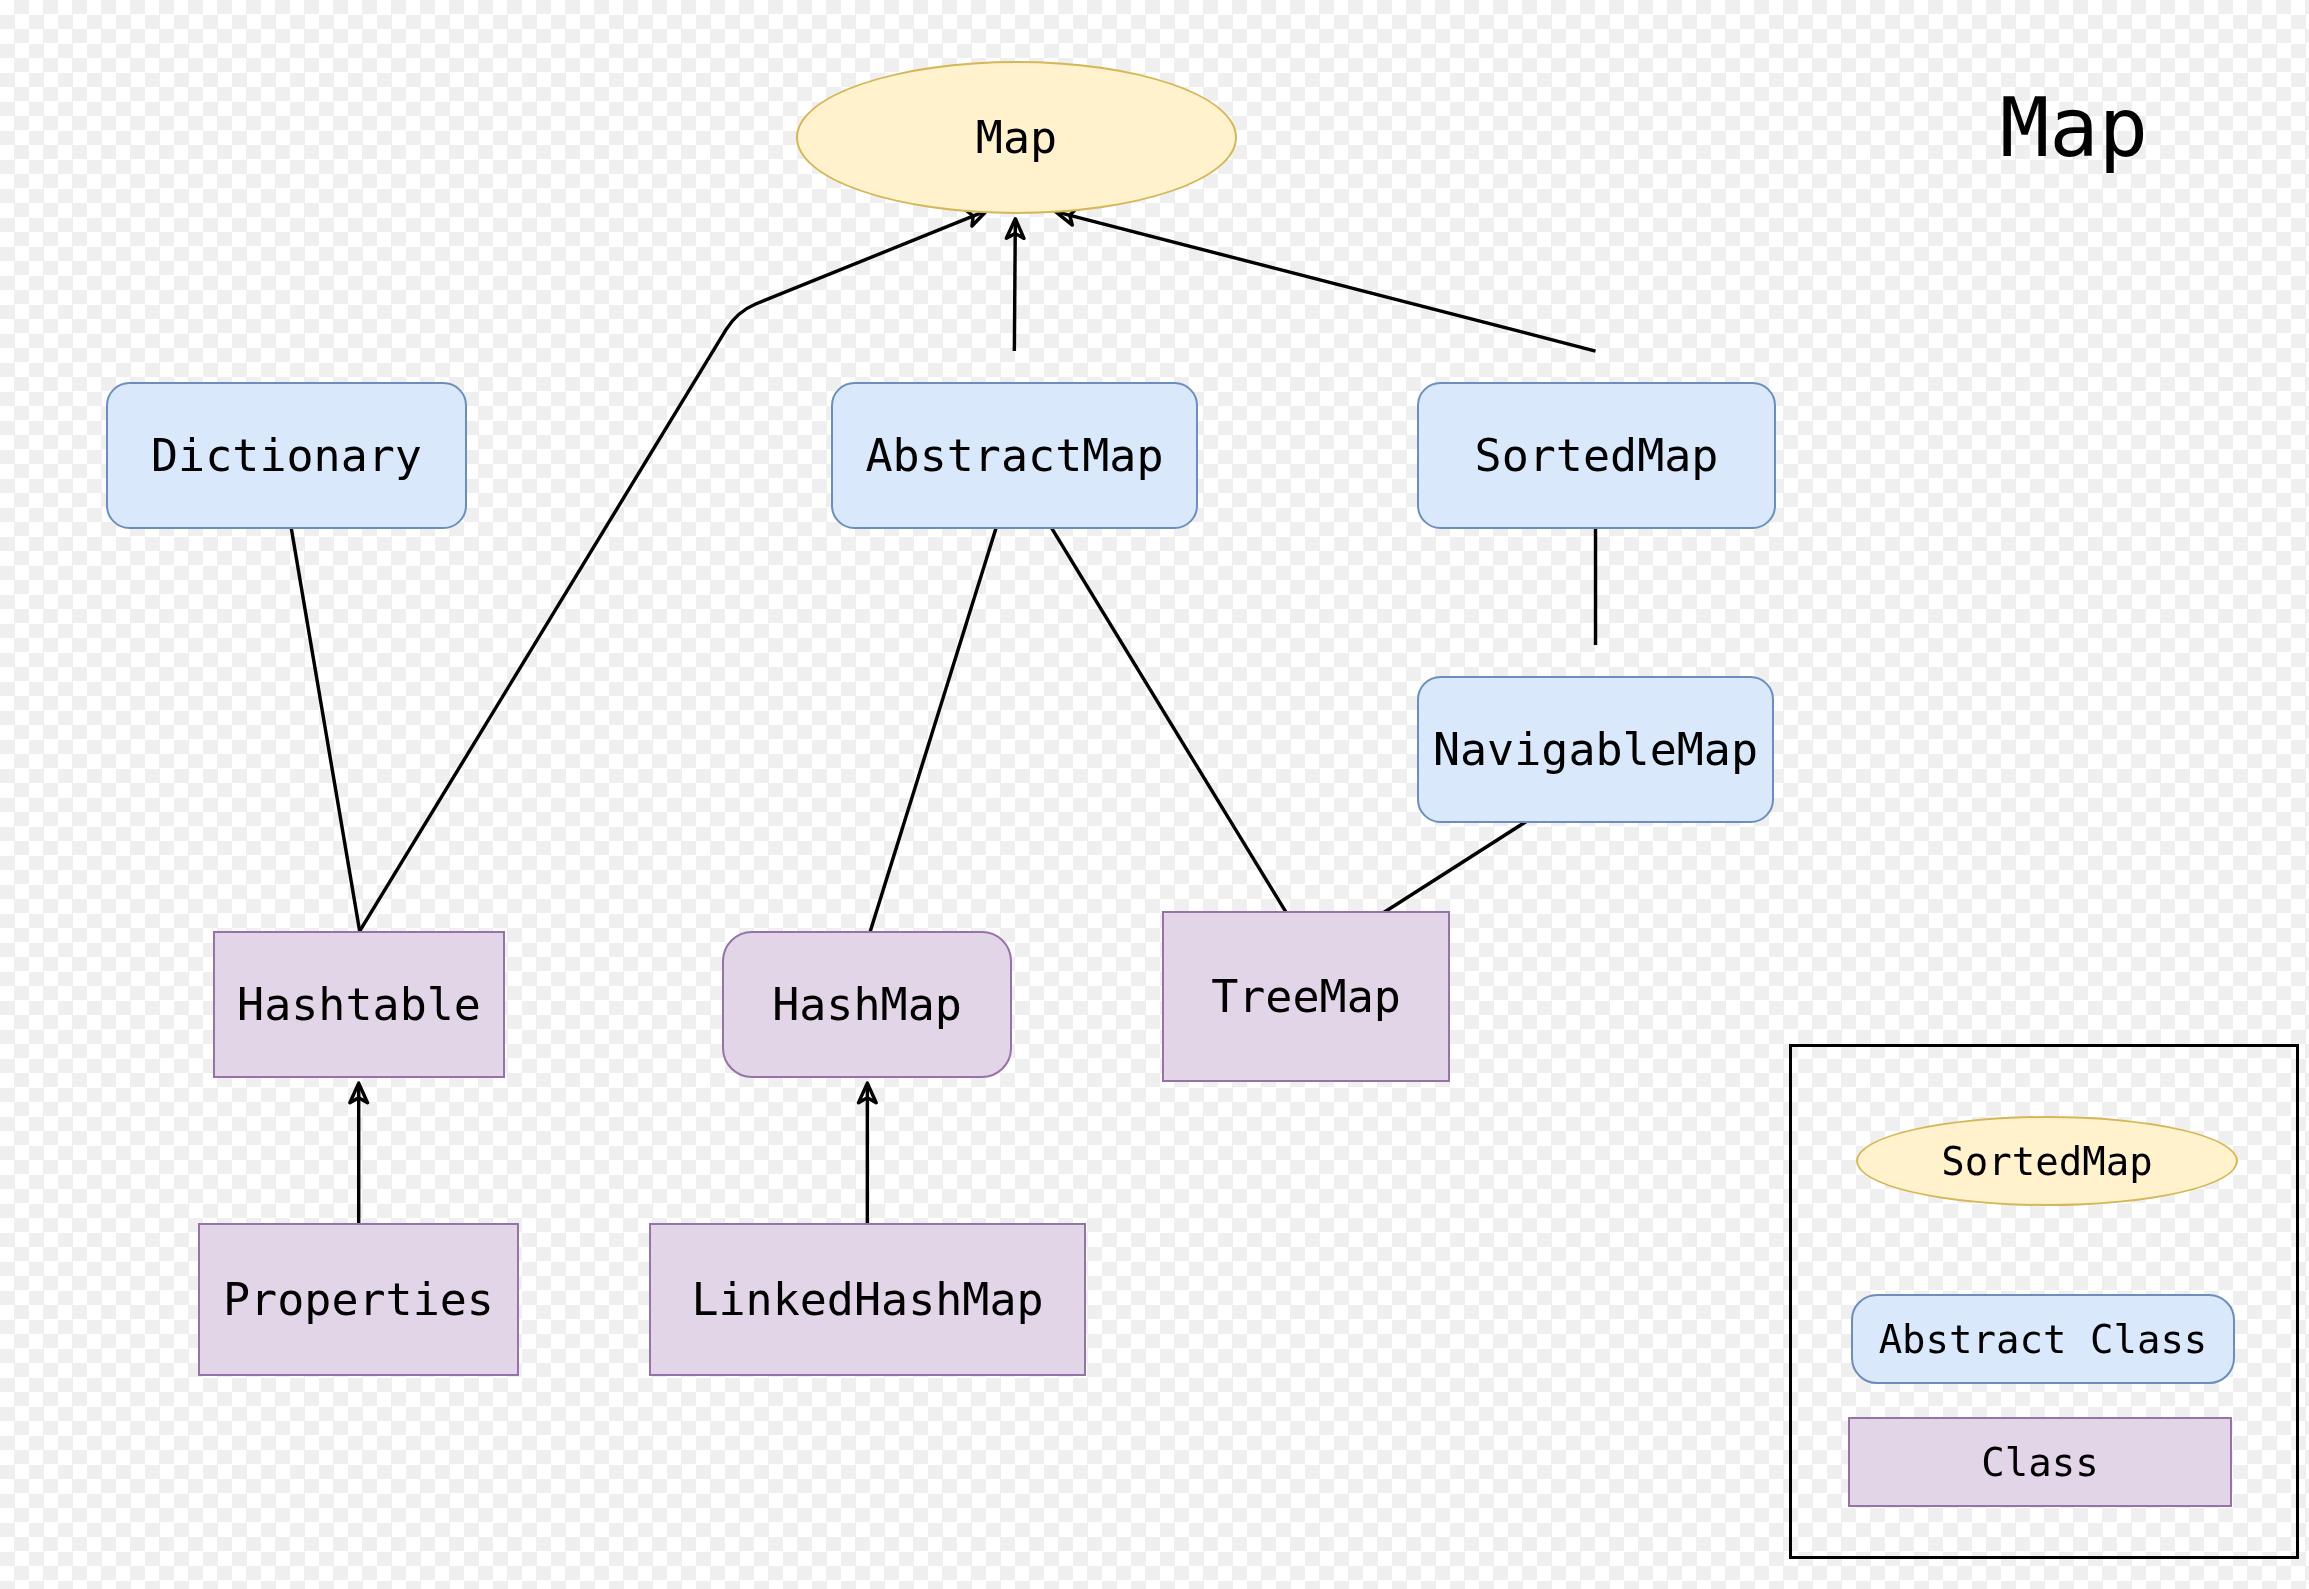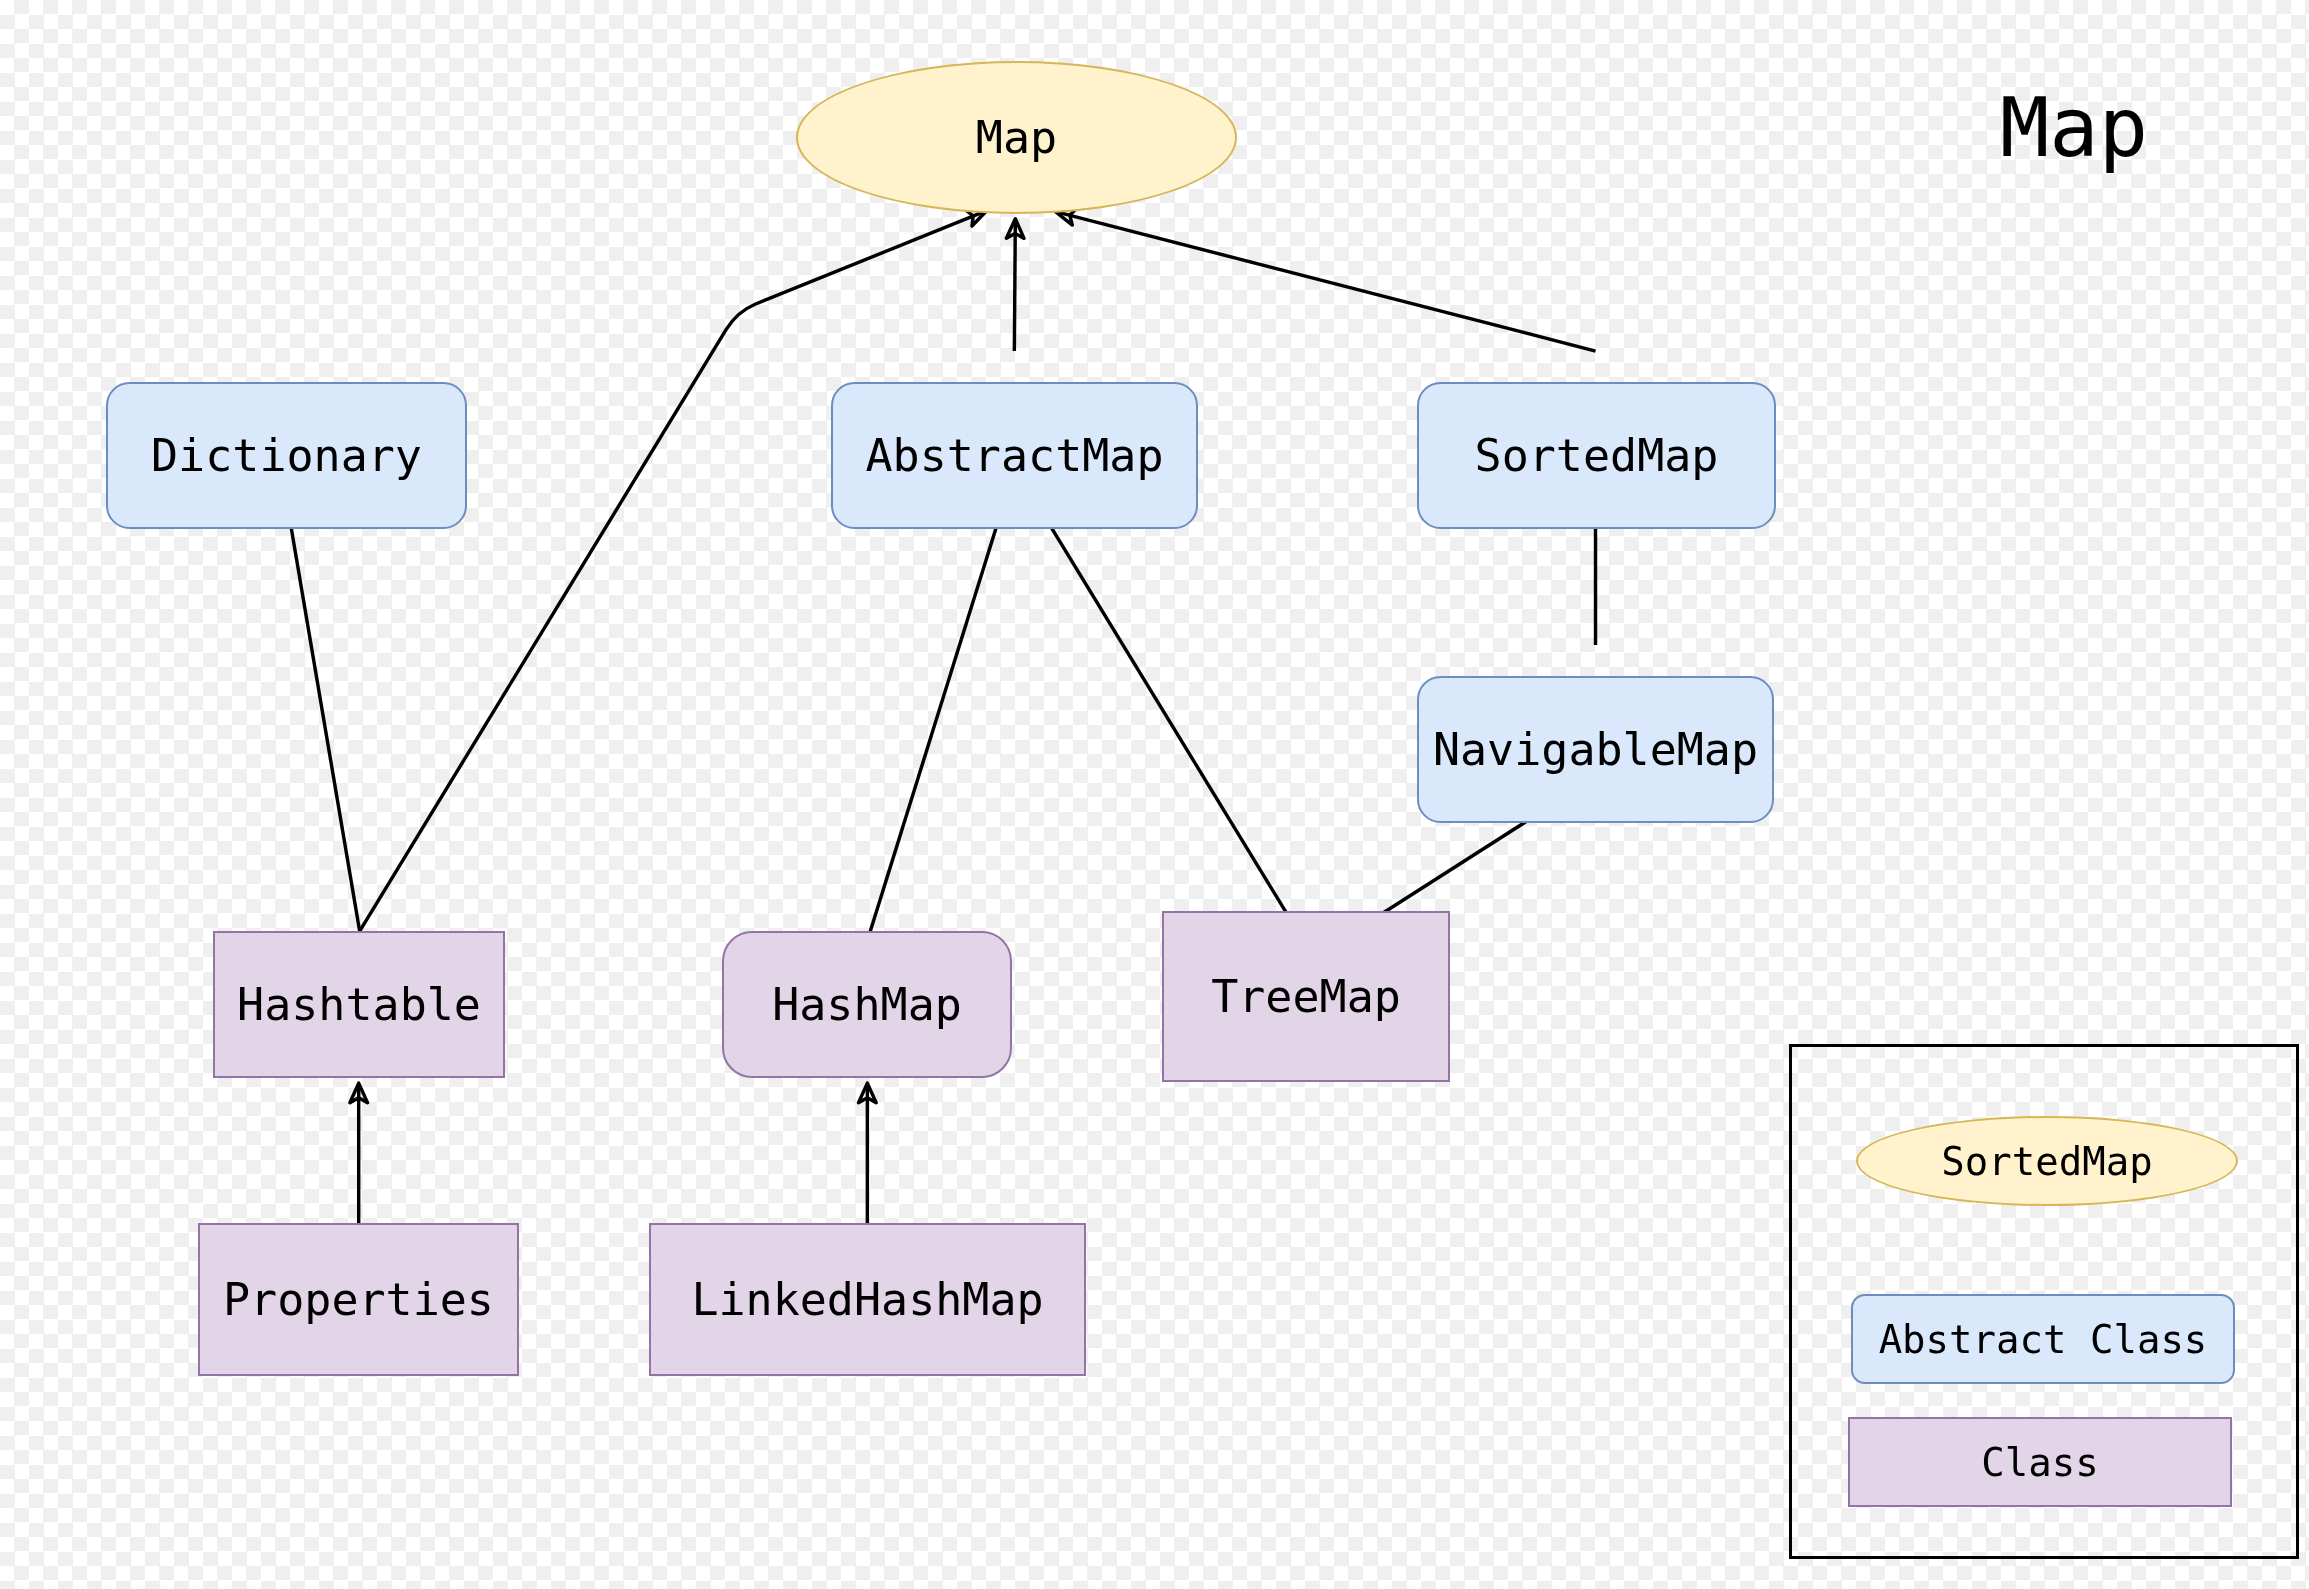--- a/index.html
+++ b/index.html
@@ -107,21 +107,21 @@
   <div class="node cls" style="left:649px;top:1223px;width:437px;height:153px;align-items:center;">
     <span>LinkedHashMap</span>
   </div>
 
   <div class="diagram-title">Map</div>
 
   <div class="legend">
     <div class="node iface" style="left:64px;top:69px;width:382px;height:90px;">
       <span>SortedMap</span>
     </div>
-    <div class="node abstract" style="left:59px;top:216px;width:384px;height:90px;border-radius:14px;">
+    <div class="node abstract" style="left:59px;top:216px;width:384px;height:90px;border-radius:26px;">
       <span>Abstract Class</span>
     </div>
     <div class="node cls" style="left:56px;top:370px;width:384px;height:90px;">
       <span>Class</span>
     </div>
   </div>
 
 </div>
 
 

